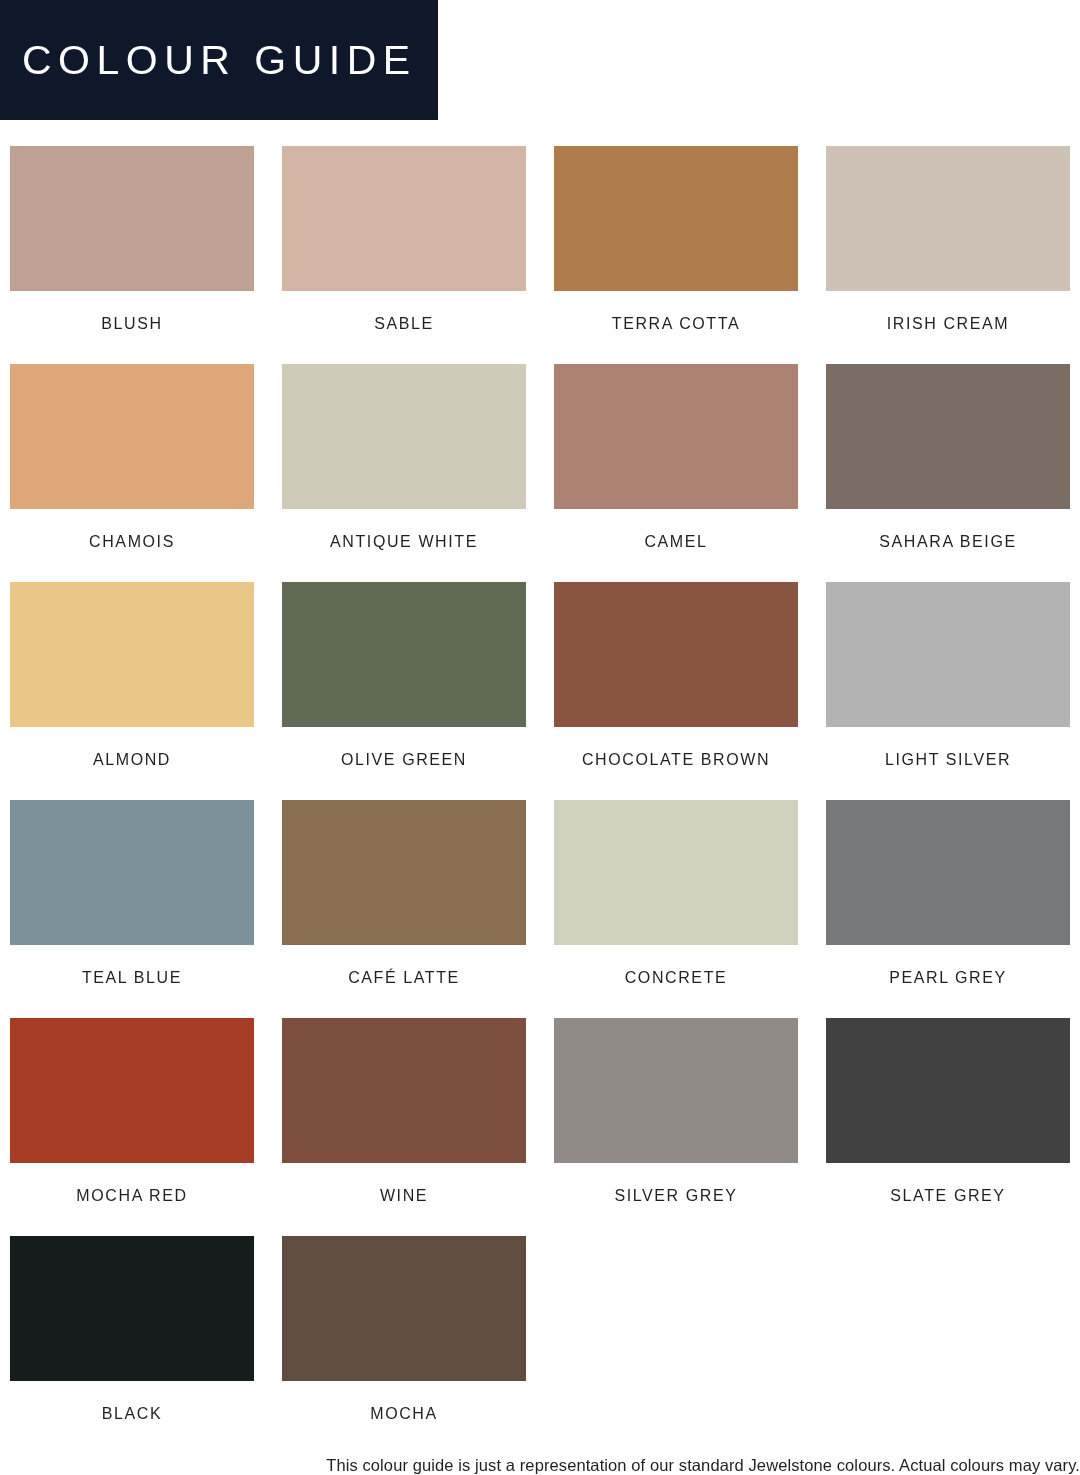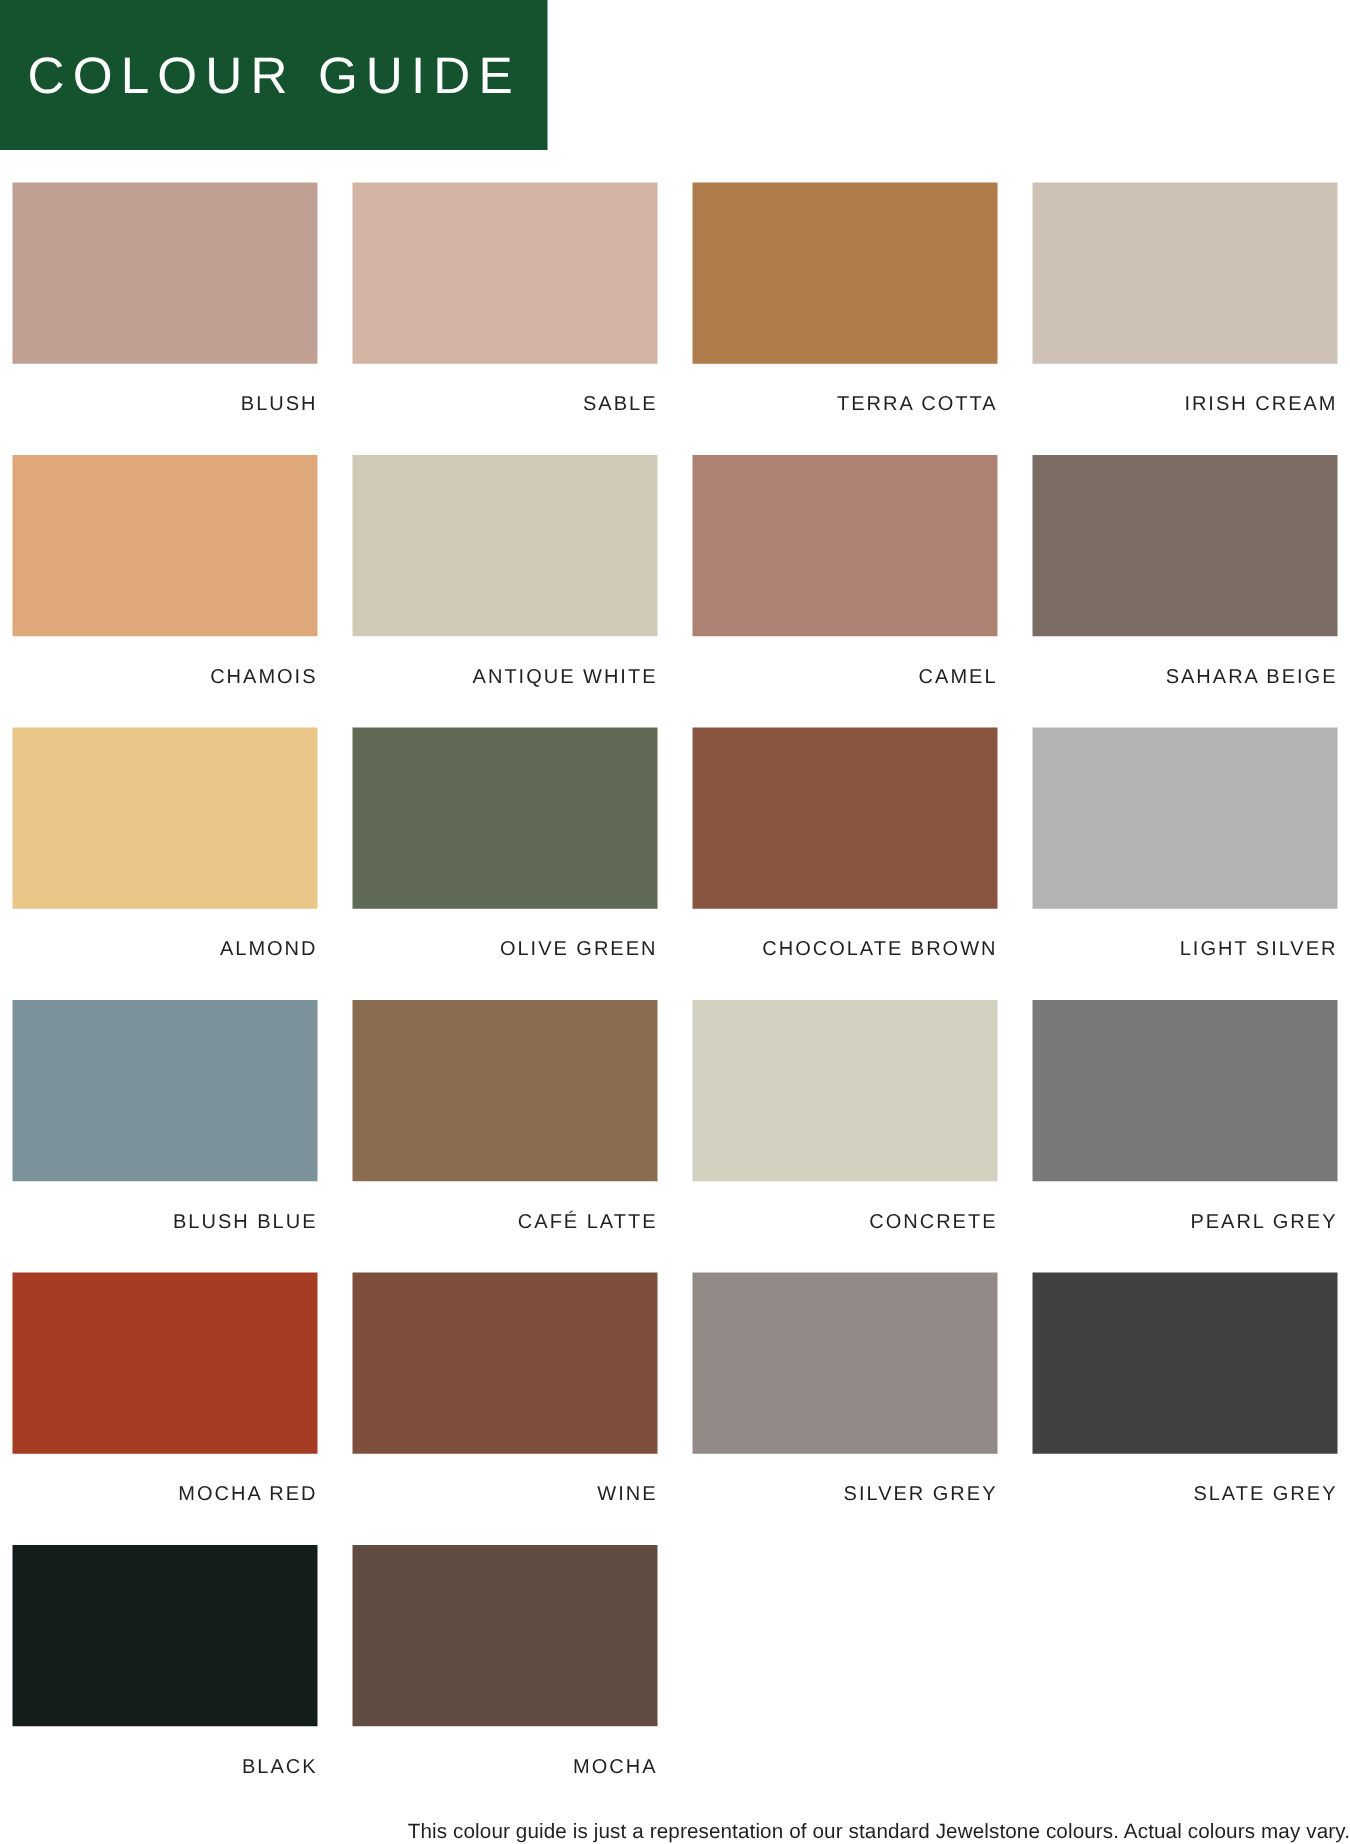--- a/index.html
+++ b/index.html
@@ -11,21 +11,21 @@
     height: 1475px;
     background: #ffffff;
     font-family: "Liberation Sans", sans-serif;
     overflow: hidden;
   }
 
   
   .header-banner {
     width: 438px;
     height: 120px;
-    background: #14532d;
+    background: #0f172a;
     display: flex;
     align-items: center;
     box-sizing: border-box;
     padding-left: 22px;
   }
   .header-title {
     color: #ffffff;
     font-size: 41px;
     letter-spacing: 6.5px;
     font-weight: 400;
@@ -45,21 +45,21 @@
     width: 1080px;
   }
   .swatch-cell {
     width: 100%;
   }
   .swatch-chip {
     width: 100%;
     height: 145px;
   }
   .swatch-label {
-    text-align: right;
+    text-align: center;
     font-size: 16px;
     letter-spacing: 1.6px;
     color: #231f20;
     padding-top: 25px;
     padding-bottom: 32px;
     line-height: 1;
     white-space: nowrap;
   }
 
   
@@ -122,21 +122,21 @@
     <div class="swatch-cell">
       <div class="swatch-chip" style="background: rgb(138, 85, 64);"></div>
       <div class="swatch-label">CHOCOLATE BROWN</div>
     </div>
     <div class="swatch-cell">
       <div class="swatch-chip" style="background: rgb(178, 179, 178);"></div>
       <div class="swatch-label">LIGHT SILVER</div>
     </div>
     <div class="swatch-cell">
       <div class="swatch-chip" style="background: rgb(123, 146, 154);"></div>
-      <div class="swatch-label">BLUSH BLUE</div>
+      <div class="swatch-label">TEAL BLUE</div>
     </div>
     <div class="swatch-cell">
       <div class="swatch-chip" style="background: rgb(138, 109, 81);"></div>
       <div class="swatch-label">CAFÉ LATTE</div>
     </div>
     <div class="swatch-cell">
       <div class="swatch-chip" style="background: rgb(210, 208, 191);"></div>
       <div class="swatch-label">CONCRETE</div>
     </div>
     <div class="swatch-cell">

